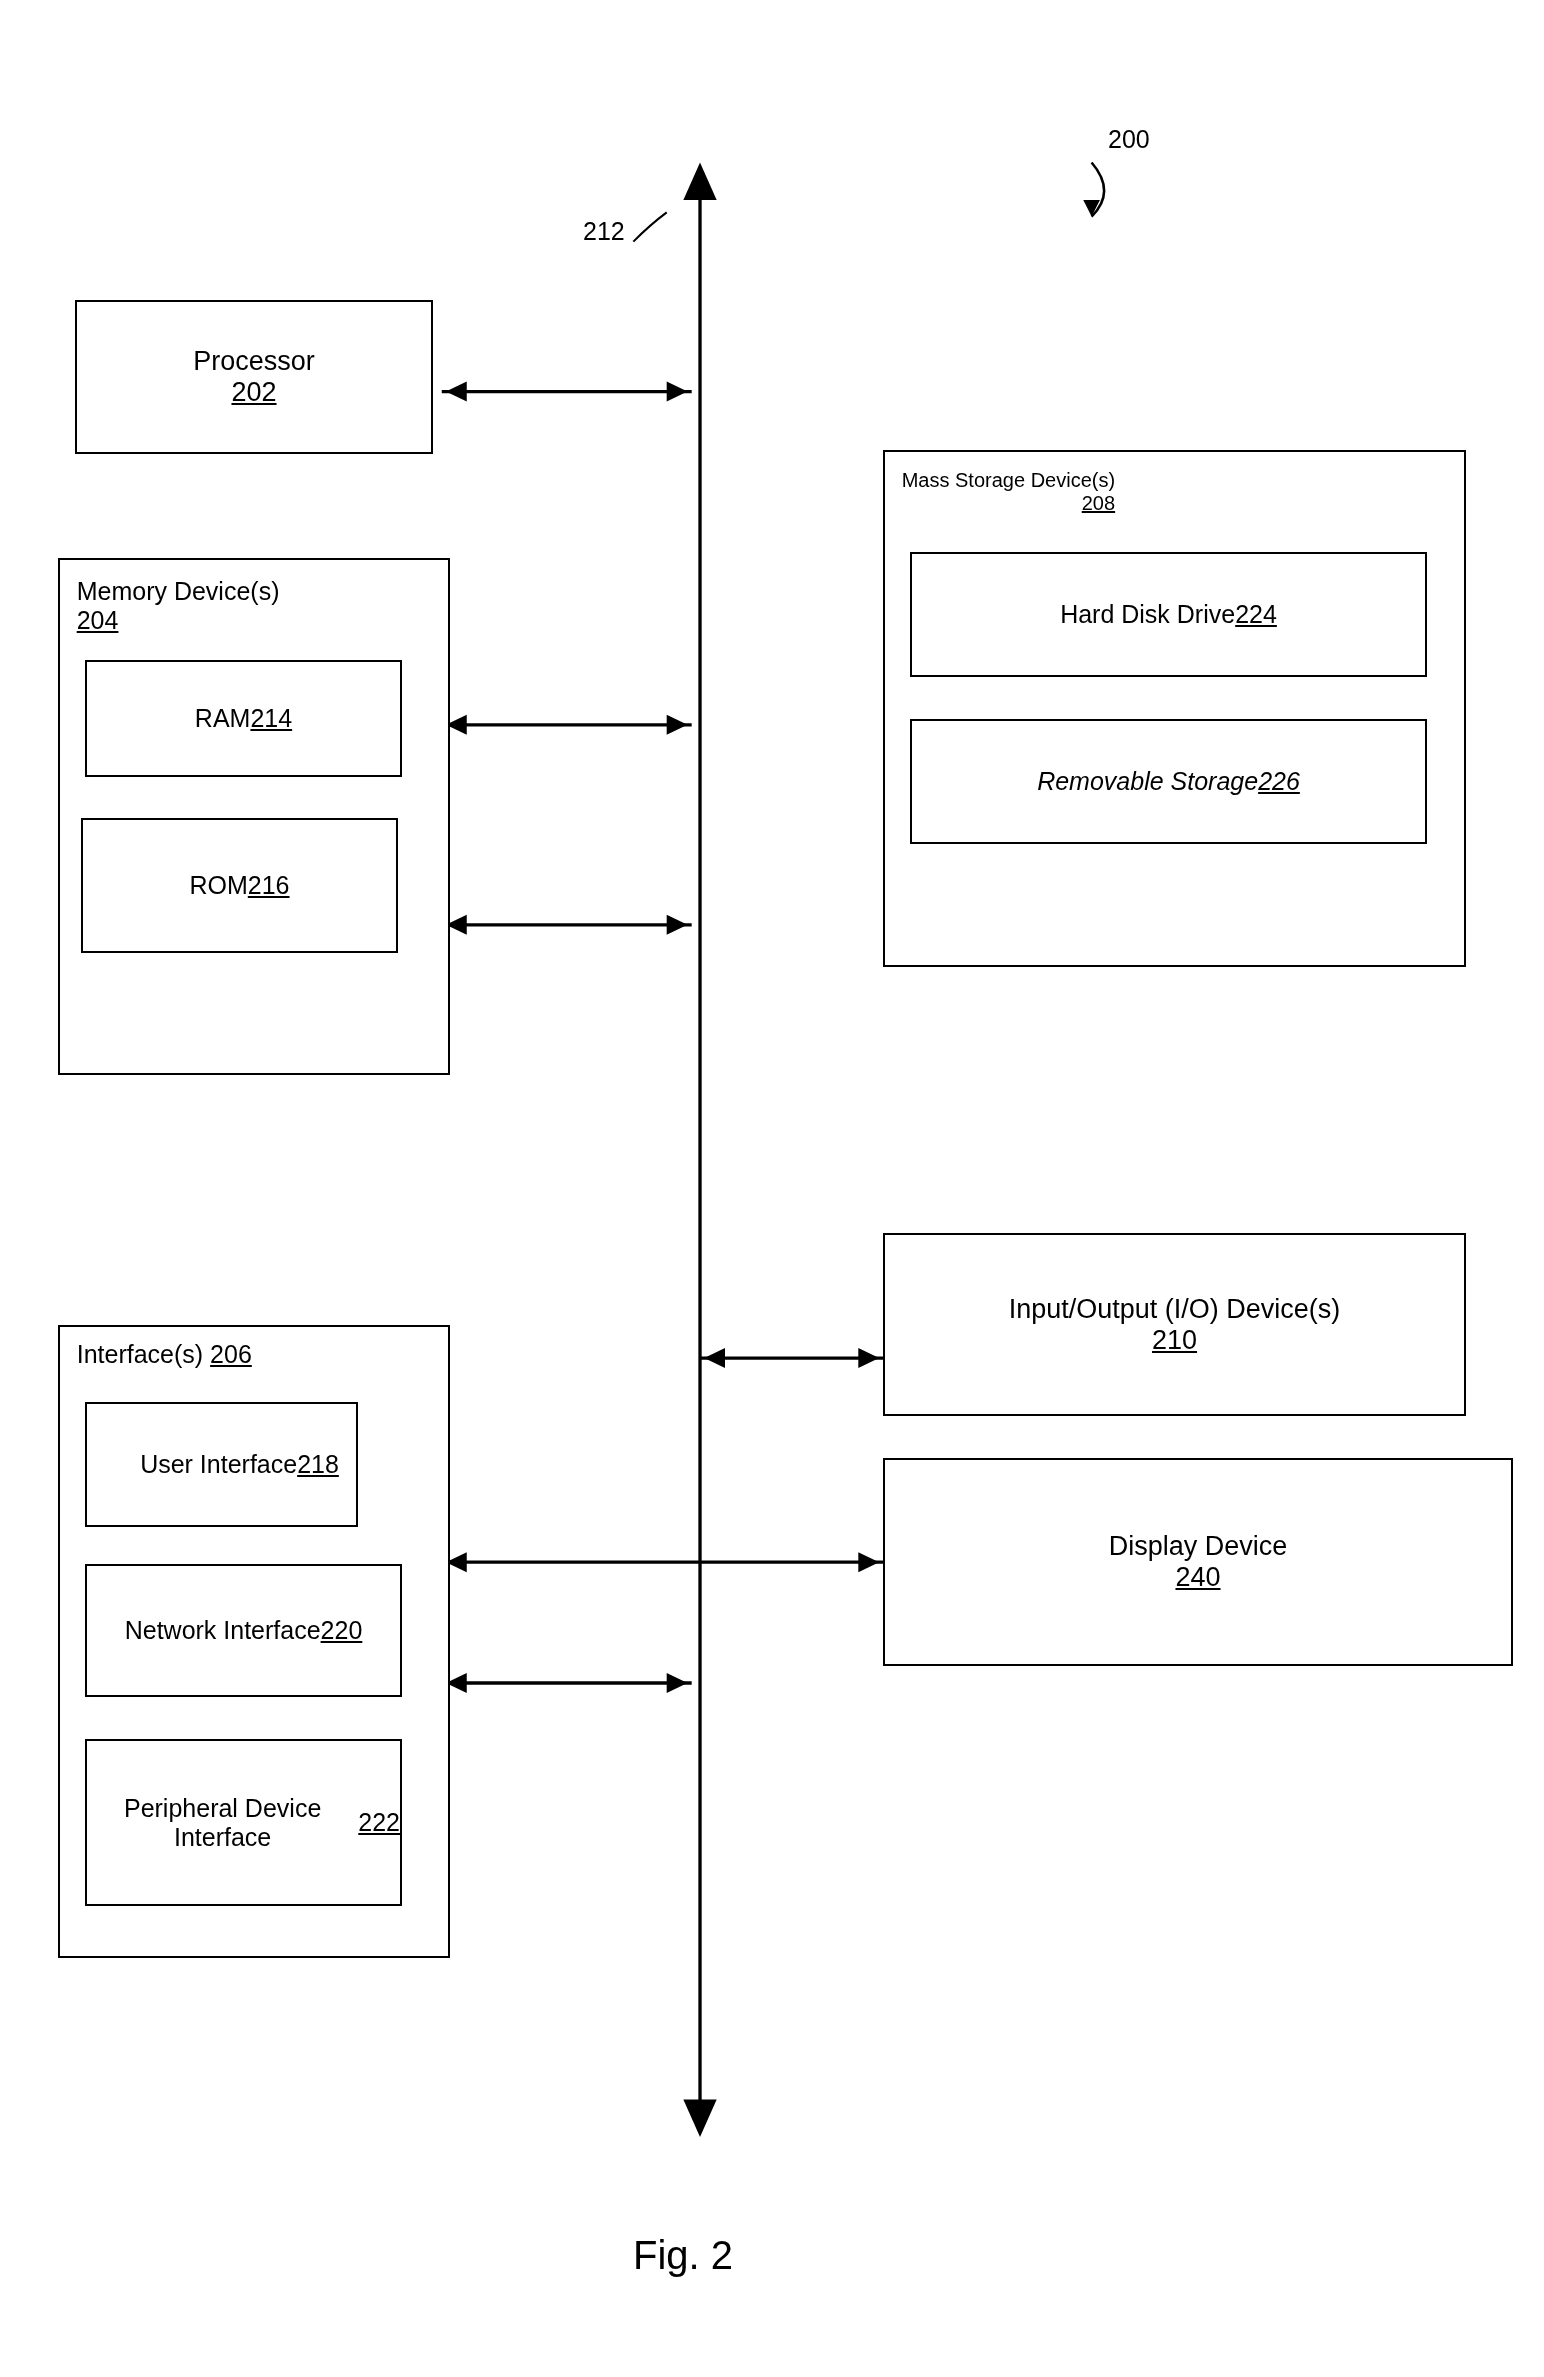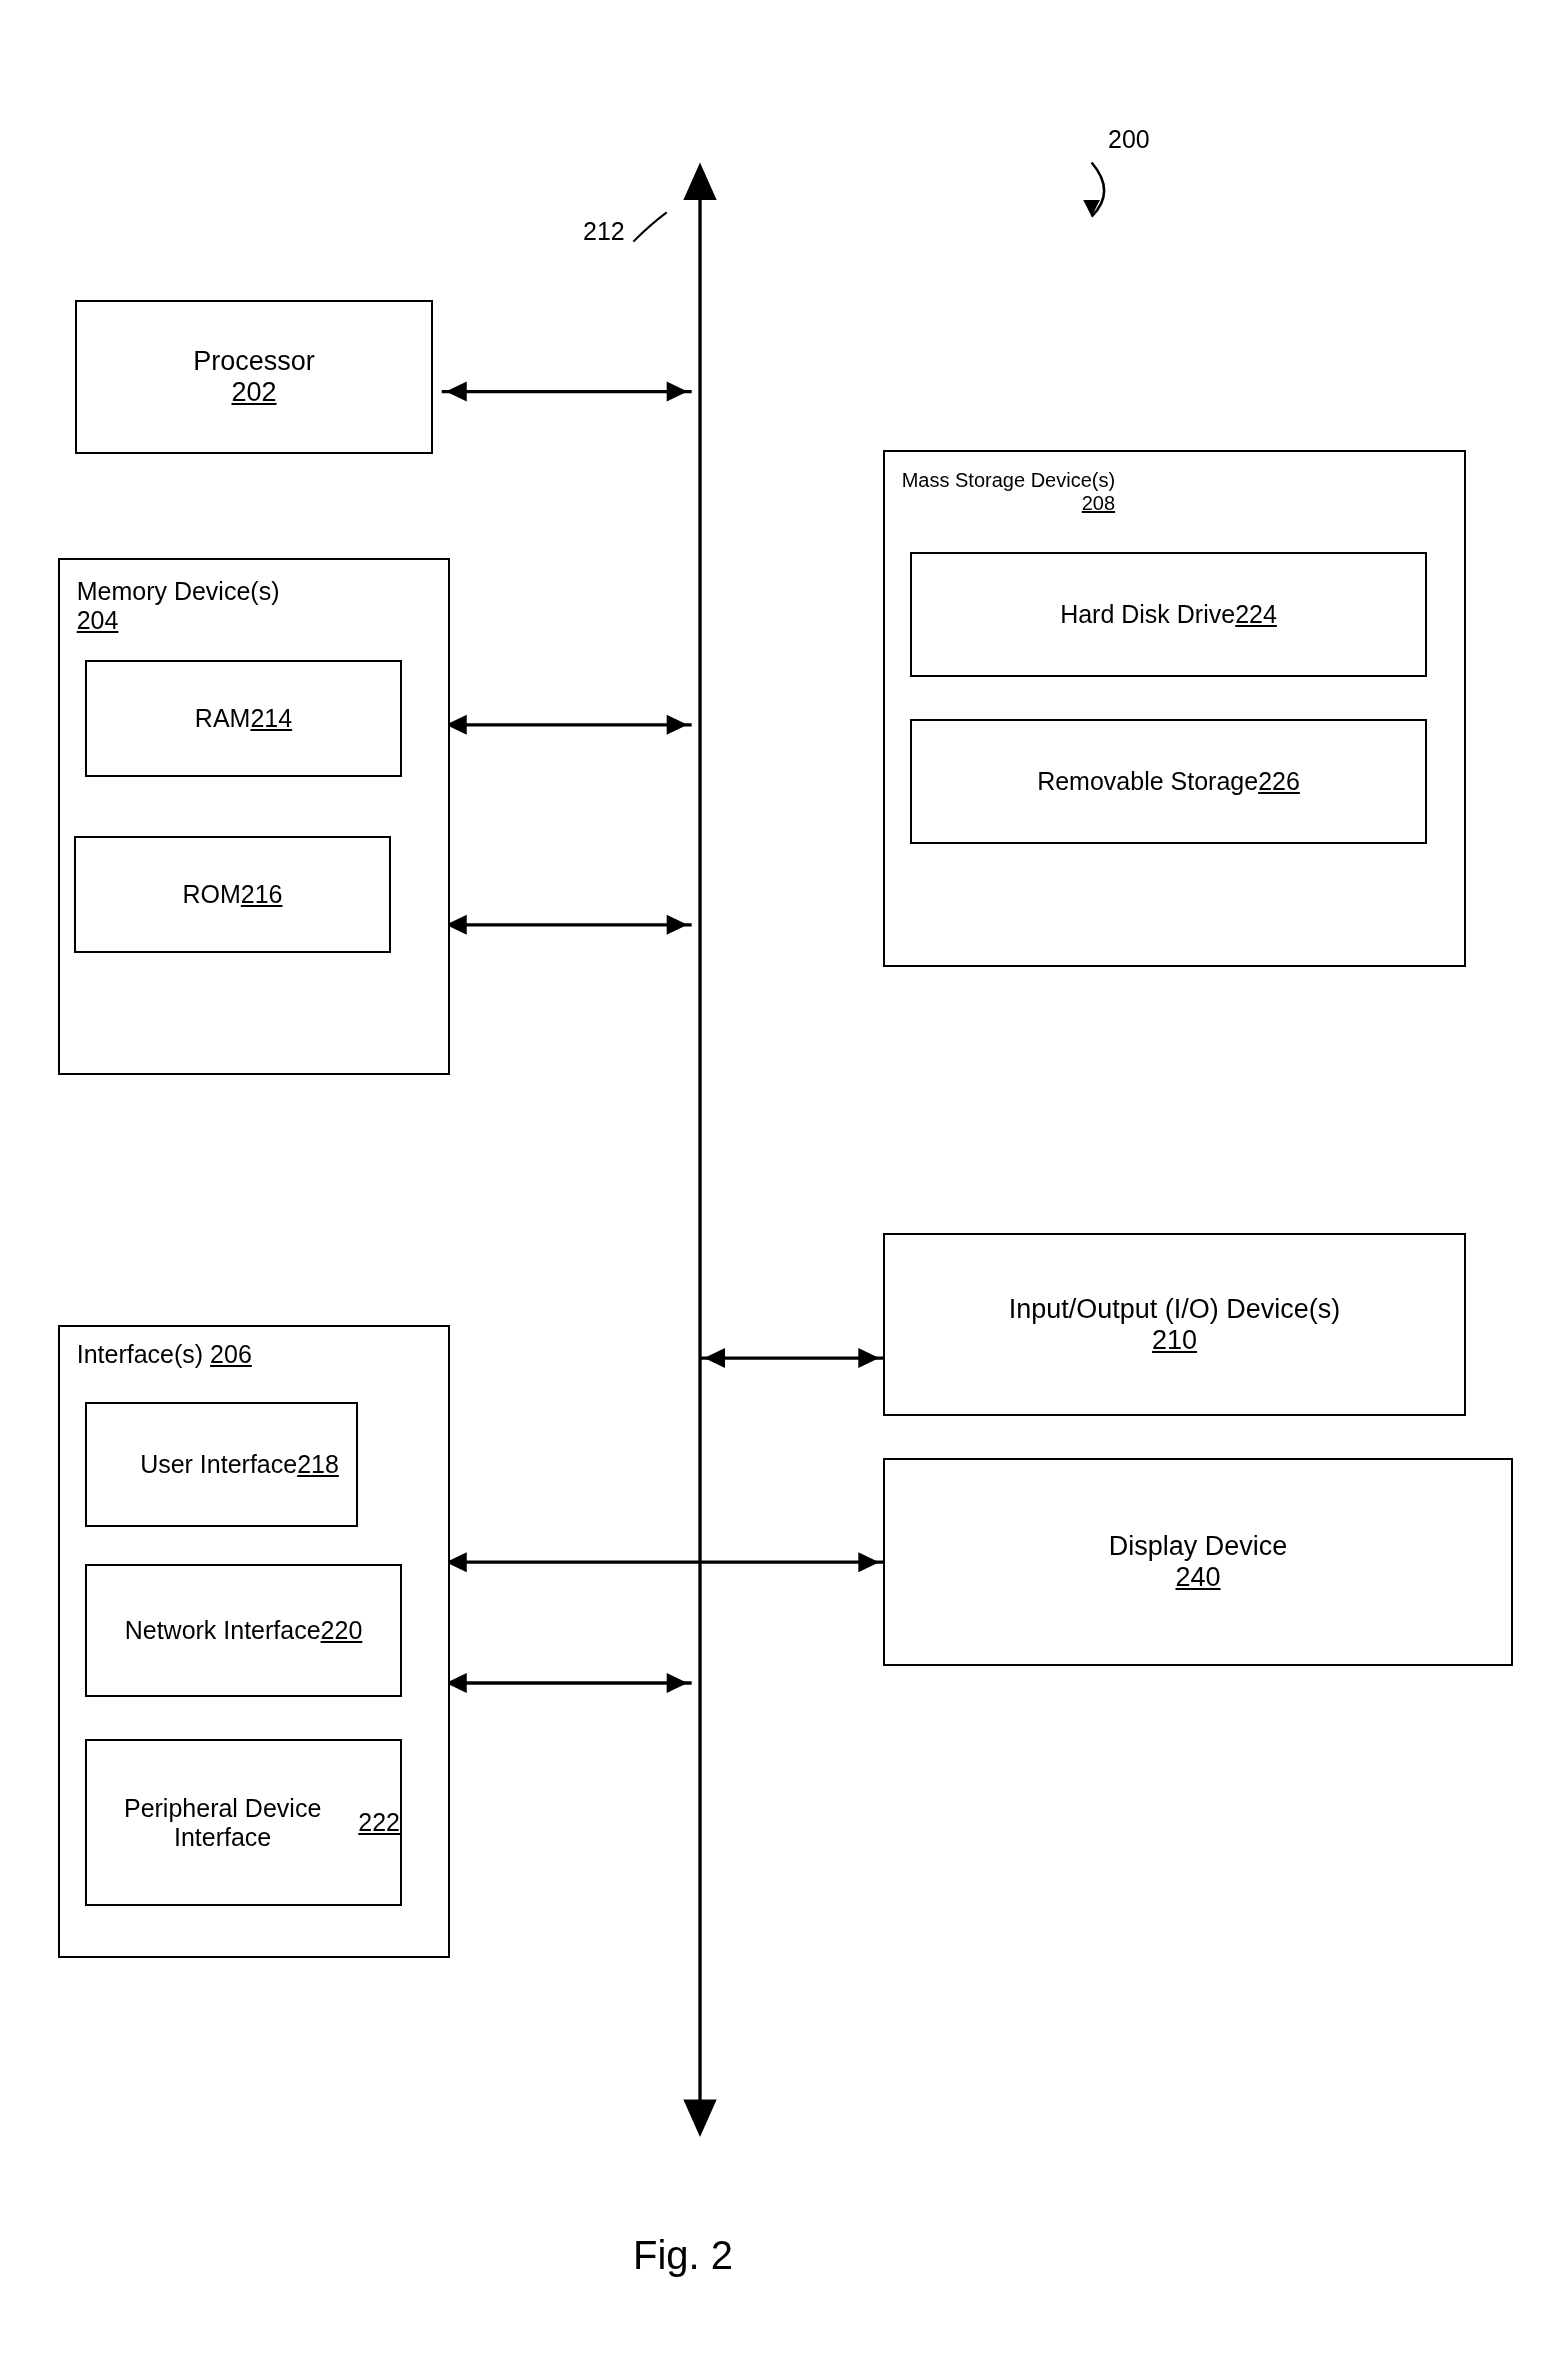--- a/index.html
+++ b/index.html
@@ -115,21 +115,21 @@
     <div style="position:absolute; top:16.7px; left:16.7px; font-size:25px; text-align:left;">
       <span>Memory Device(s)</span><br>
       <span class="underline">204</span>
     </div>
 
     <div class="box-inner" style="left:25px; top:100px; width:317px; height:117px;">
       <span>RAM</span>
       <span class="underline">214</span>
     </div>
 
-    <div class="box-inner" style="left:14px; top:258px; width:317px; height:117px;margin-top:18px;">
+    <div class="box-inner" style="left:21px; top:258px; width:317px; height:135px;">
       <span>ROM</span>
       <span class="underline">216</span>
     </div>
   </div>
 
   <div class="box" style="left:58px; top:1325px; width:392px; height:633px;">
     <div style="position:absolute; top:12.5px; left:16.7px; font-size:25px; text-align:left;">
       <span>Interface(s)</span>
       <span class="underline">206</span>
     </div>
@@ -158,21 +158,21 @@
       <span>Mass Storage Device(s)</span><br>
       <span class="underline">208</span>
     </div>
 
     <div class="box-inner" style="left:25px; top:100px; width:517px; height:125px;">
       <span>Hard Disk Drive</span>
         <br>
       <span class="underline">224</span>
     </div>
 
-    <div class="box-inner" style="left:25px; top:267px; width:517px; height:125px;">
+    <div class="box-inner" style="left:25px; top:267px; width:517px; height:125px;font-style:italic;">
       <span>Removable Storage</span>
         <br>
       <span class="underline">226</span>
     </div>
   </div>
 
   <div class="box" style="left:883px; top:1233px; width:583px; height:183px;">
     <span>Input/Output (I/O) Device(s)</span>
     <span class="underline">210</span>
   </div>

